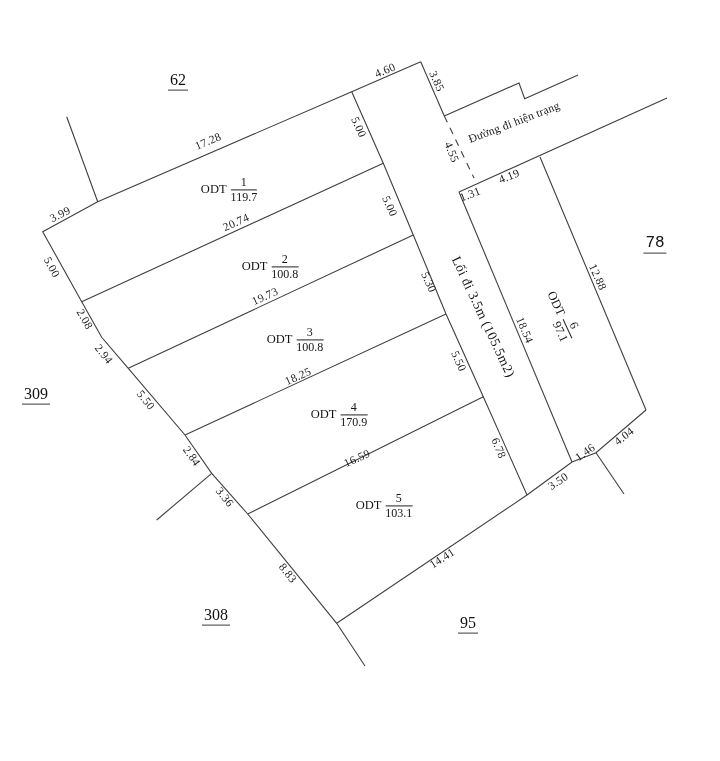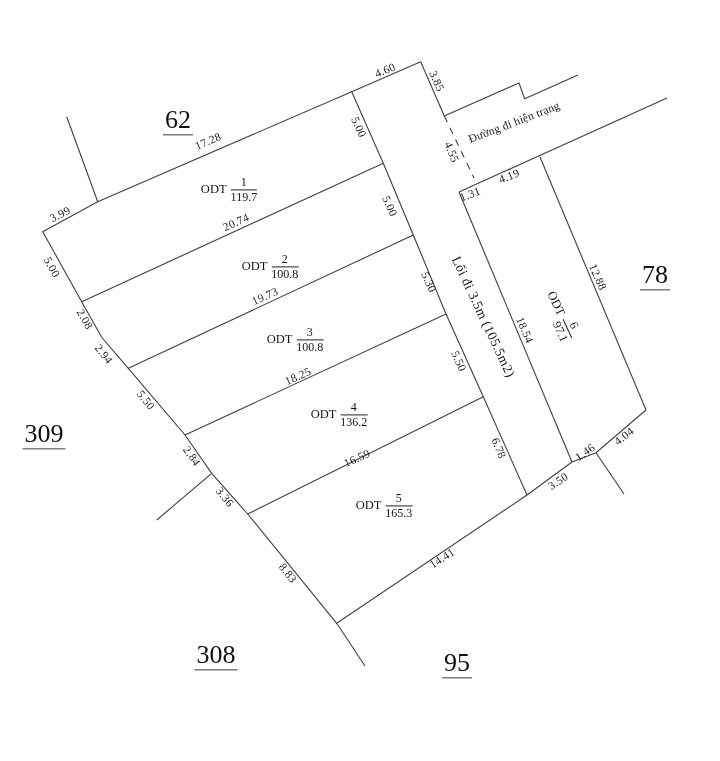--- a/index.html
+++ b/index.html
@@ -24,27 +24,26 @@
   #label-layer{position:absolute;left:0;top:0;width:100%;height:100%;}
   .dim-label{
     position:absolute;
     font-size:11.5px;
     color:#1c1c1c;
     white-space:nowrap;
     letter-spacing:0.3px;
   }
   .parcel-label{
     position:absolute;
-    font-size:26px;
+    font-size:16px;
     color:#111111;
     white-space:nowrap;
     border-bottom:1.6px solid #3a3a3a;
     padding:0 2px 1px 2px;
     line-height:1.05;
-    margin-top:40px;
   }
   .plot-label{
     position:absolute;
     display:flex;
     align-items:center;
     gap:4px;
     font-size:12.5px;
     color:#141414;
     white-space:nowrap;
   }
@@ -115,24 +114,24 @@
       <div class="dim-label" style="left: 624px; top: 436px; transform: translate(-50%, -50%) rotate(-38deg);">4.04</div>
       <div class="dim-label" style="left: 60px; top: 214px; transform: translate(-50%, -50%) rotate(-27deg);">3.99</div>
       <div class="dim-label" style="left: 52px; top: 267px; transform: translate(-50%, -50%) rotate(62deg);">5.00</div>
       <div class="dim-label" style="left: 85px; top: 319px; transform: translate(-50%, -50%) rotate(60deg);">2.08</div>
       <div class="dim-label" style="left: 104px; top: 354px; transform: translate(-50%, -50%) rotate(52deg);">2.94</div>
       <div class="dim-label" style="left: 146px; top: 400px; transform: translate(-50%, -50%) rotate(52deg);">5.50</div>
       <div class="dim-label" style="left: 192px; top: 456px; transform: translate(-50%, -50%) rotate(55deg);">2.84</div>
       <div class="dim-label" style="left: 225px; top: 497px; transform: translate(-50%, -50%) rotate(52deg);">3.36</div>
       <div class="dim-label" style="left: 288px; top: 573px; transform: translate(-50%, -50%) rotate(52deg);">8.83</div>
       <div class="parcel-label" style="left: 178px; top: 81px; transform: translate(-50%, -50%) rotate(0deg);">62</div>
-      <div class="parcel-label" style="left: 655px; top: 236px; transform: translate(-50%, -50%) rotate(0deg);">78</div>
-      <div class="parcel-label" style="left: 44px; top: 395px; transform: translate(-50%, -50%) rotate(0deg);">309</div>
+      <div class="parcel-label" style="left: 655px; top: 244px; transform: translate(-50%, -50%) rotate(0deg); font-family: Liberation Mono, monospace;">78</div>
+      <div class="parcel-label" style="left: 36px; top: 395px; transform: translate(-50%, -50%) rotate(0deg);">309</div>
       <div class="parcel-label" style="left: 216px; top: 616px; transform: translate(-50%, -50%) rotate(0deg);">308</div>
-      <div class="parcel-label" style="left: 457px; top: 624px; transform: translate(-50%, -50%) rotate(0deg);">95</div>
+      <div class="parcel-label" style="left: 468px; top: 624px; transform: translate(-50%, -50%) rotate(0deg);">95</div>
       <div class="plot-label" style="left: 229px; top: 190px; transform: translate(-50%, -50%) rotate(0deg);">
         <span>ODT</span>
         <span class="frac">
           <span class="num">1</span>
           <span class="den">119.7</span>
         </span>
       </div>
       <div class="plot-label" style="left: 270px; top: 267px; transform: translate(-50%, -50%) rotate(0deg);">
         <span>ODT</span>
         <span class="frac">
@@ -144,28 +143,28 @@
         <span>ODT</span>
         <span class="frac">
           <span class="num">3</span>
           <span class="den">100.8</span>
         </span>
       </div>
       <div class="plot-label" style="left: 339px; top: 415px; transform: translate(-50%, -50%) rotate(0deg);">
         <span>ODT</span>
         <span class="frac">
           <span class="num">4</span>
-          <span class="den">136.2</span>
+          <span class="den">170.9</span>
         </span>
       </div>
       <div class="plot-label" style="left: 384px; top: 506px; transform: translate(-50%, -50%) rotate(0deg);">
         <span>ODT</span>
         <span class="frac">
           <span class="num">5</span>
-          <span class="den">165.3</span>
+          <span class="den">103.1</span>
         </span>
       </div>
       <div class="plot-label" style="left: 561px; top: 315px; transform: translate(-50%, -50%) rotate(65deg);">
         <span>ODT</span>
         <span class="frac">
           <span class="num">6</span>
           <span class="den">97.1</span>
         </span>
       </div>
       <div class="note-label note-road" style="left: 514px; top: 122px; transform: translate(-50%, -50%) rotate(-21deg);">Đường đi hiện trạng</div>

